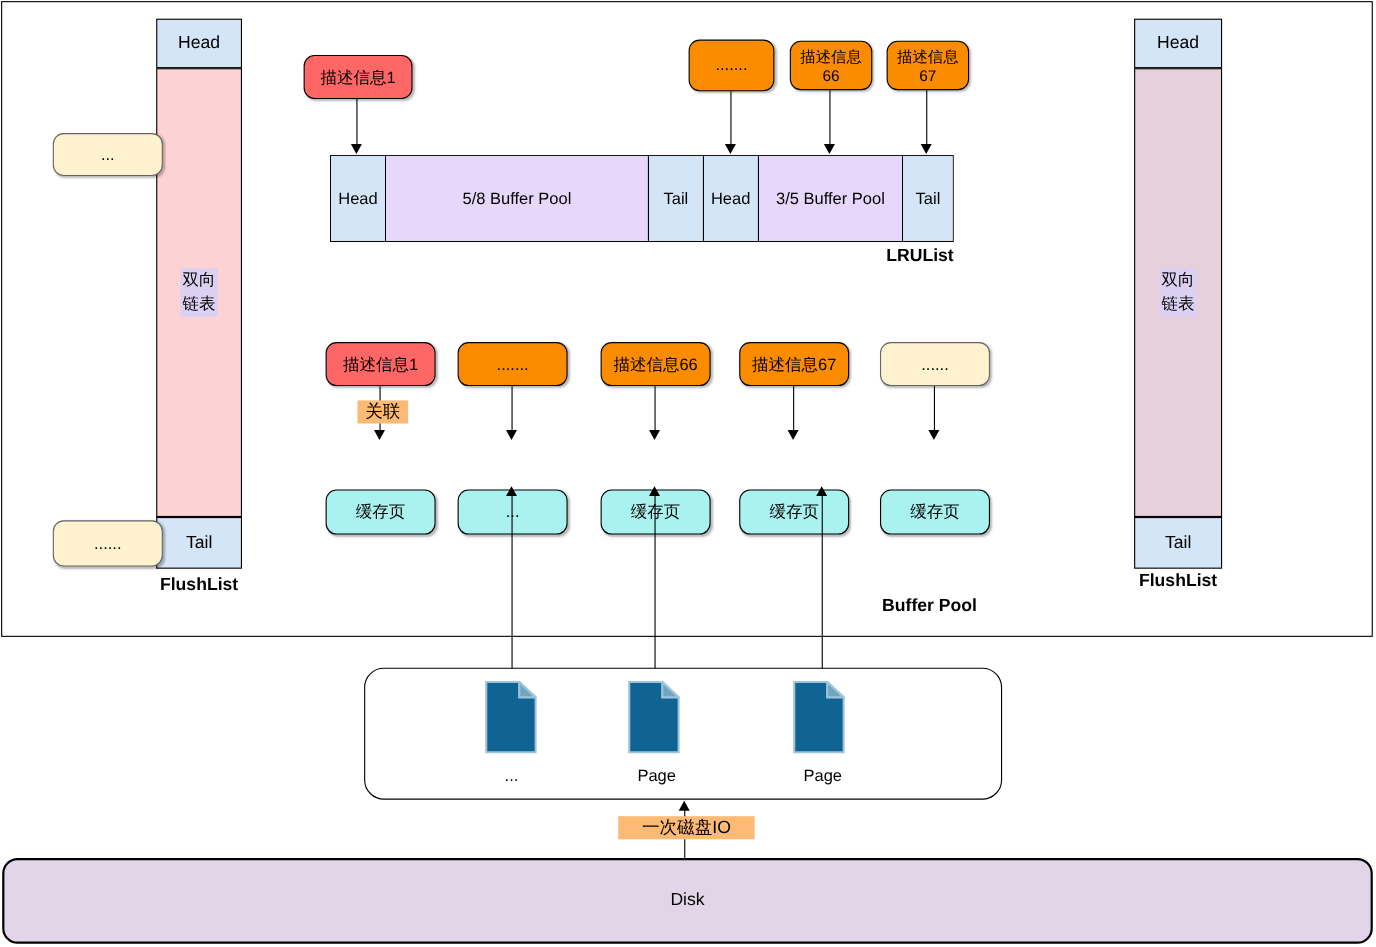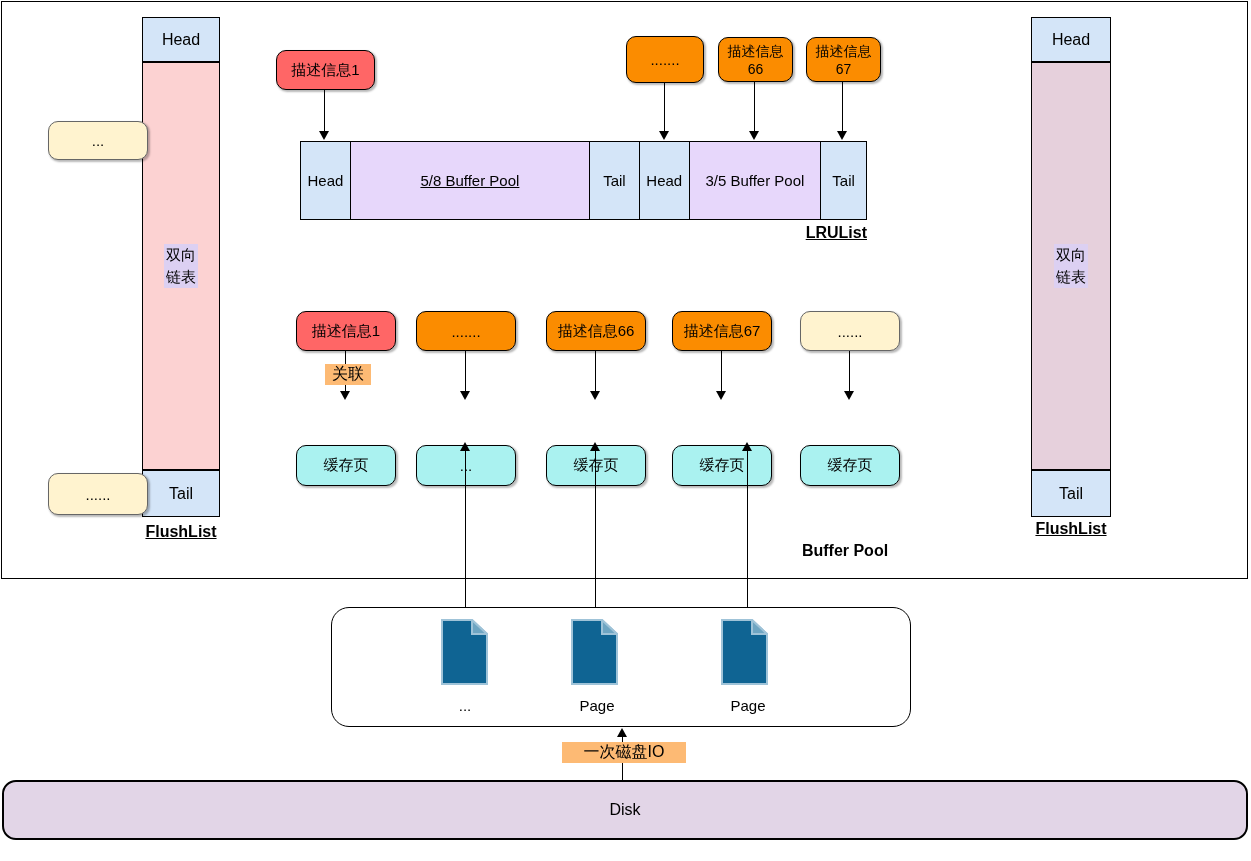--- a/index.html
+++ b/index.html
@@ -19,21 +19,21 @@
   .red{background:#ff6666;}
   .orange{background:#fb8c00;}
   .yellow{background:#fff3cf;border-color:#666;}
   .cyan{background:#aaf2f0;margin-top:45px;}
   .col-free{background:#fcd2d2;}
   .col-flush{background:#e6d0dc;}
   .two-line{flex-direction:column;font-size:14px;line-height:18px;justify-content:center;}
   .hl{background:#dcd0f2;padding:0 2px;}
   .link-col{flex-direction:column;font-size:15px;line-height:22px;}
   .biglabel{position:absolute;font-weight:bold;font-size:16px;text-align:center;}
-  .underline{text-decoration:underline;}
+  .underline{}
   .vline{position:absolute;width:0;border-left:1.5px solid #000;}
   .ah-down{position:absolute;width:0;height:0;border-left:5px solid transparent;border-right:5px solid transparent;border-top:9px solid #000;}
   .ah-up{position:absolute;width:0;height:0;border-left:5px solid transparent;border-right:5px solid transparent;border-bottom:9px solid #000;}
   .lru-seg{height:100%;display:flex;align-items:center;justify-content:center;border-right:1.5px solid #000;box-sizing:border-box;font-size:15px;}
   .lru-seg:last-child{border-right:none;}
   .edge-label{position:absolute;background:#fdba74;font-size:16px;text-align:center;padding:0 2px;}
   .pagelabel{position:absolute;font-size:15px;text-align:center;}
 </style>
 </head>
 <body>
@@ -82,21 +82,21 @@
   <div class="ah-down" style="left:659px;top:131px;"></div>
   <div class="vline" style="left:754px;top:82px;height:50px;"></div>
   <div class="ah-down" style="left:749px;top:131px;"></div>
   <div class="vline" style="left:842px;top:82px;height:50px;"></div>
   <div class="ah-down" style="left:837px;top:131px;"></div>
 
   <div class="abs" style="left:300px;top:141px;width:567px;height:79px;border:1.5px solid #000;display:flex;">
     <div class="lru-seg blue" style="width:50px;">
       <span>Head</span>
     </div>
-    <div class="lru-seg purple" style="width:240px;text-decoration:underline;">
+    <div class="lru-seg purple" style="width:240px;">
       <span>5/8 Buffer Pool</span>
     </div>
     <div class="lru-seg blue" style="width:50px;">
       <span>Tail</span>
     </div>
     <div class="lru-seg blue" style="width:50px;">
       <span>Head</span>
     </div>
     <div class="lru-seg purple" style="width:132px;">
       <span>3/5 Buffer Pool</span>
@@ -186,17 +186,17 @@
   </svg>
 
   <div class="pagelabel" style="left:440px;top:697px;width:50px;">...</div>
   <div class="pagelabel" style="left:572px;top:697px;width:50px;">Page</div>
   <div class="pagelabel" style="left:723px;top:697px;width:50px;">Page</div>
 
   <div class="ah-up" style="left:617px;top:728px;"></div>
   <div class="vline" style="left:622px;top:736px;height:44px;"></div>
   <div class="edge-label" style="left:562px;top:742px;width:120px;">一次磁盘IO</div>
 
-  <div class="box" style="left:2px;top:780px;width:1246px;height:60px;background:#e2d5e7;border-width:2px;border-radius:14px;font-size:16px;">
+  <div class="box" style="left:2px;top:780px;width:1246px;height:78px;background:#e2d5e7;border-width:2px;border-radius:14px;font-size:16px;">
     <span>Disk</span>
   </div>
 
 </div>
 
 </body></html>

